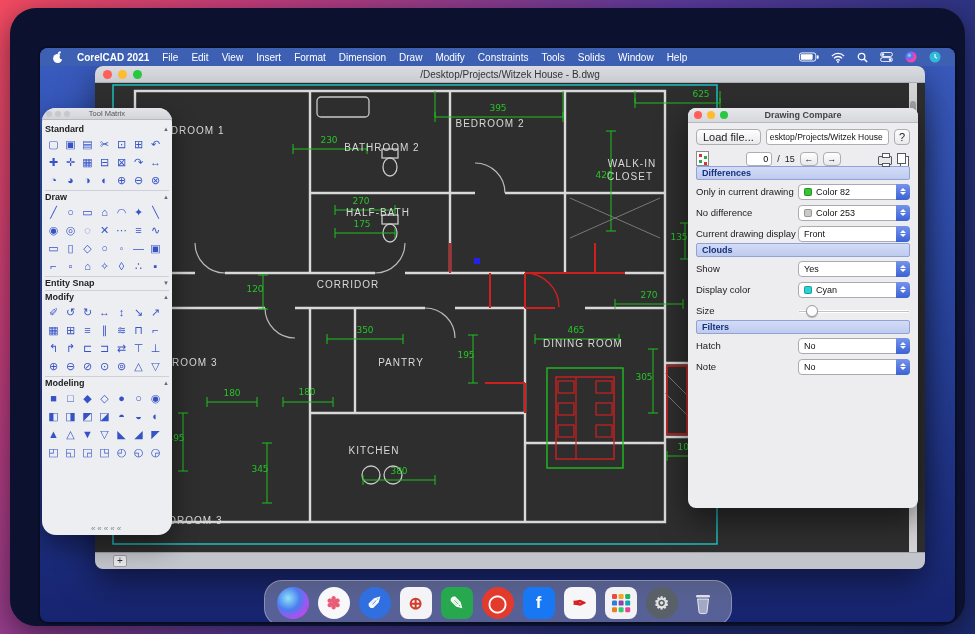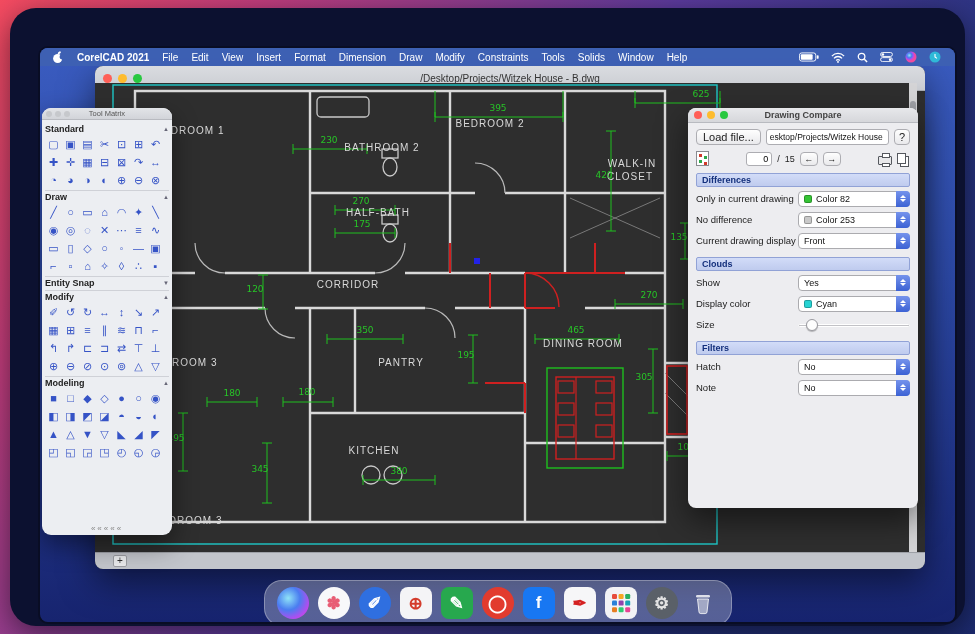--- a/index.html
+++ b/index.html
@@ -16,21 +16,21 @@
            display:flex;align-items:center;gap:13px;padding:0 14px 0 12px;color:#fff;font-size:10px;z-index:50}
   .menubar .app{font-weight:bold}
   .menu-item{cursor:default;white-space:nowrap}
   .mb-right{margin-left:auto;display:flex;align-items:center;gap:12px}
   .status-icon{display:inline-flex;align-items:center}
   .apple{display:inline-flex;width:12px;height:13px}
 
   
   .cadwin{position:absolute;left:55px;top:18px;width:830px;height:503px;border-radius:8px;overflow:hidden;
           background:#2e2e2e;box-shadow:0 12px 34px rgba(0,0,0,.5);z-index:10}
-  .titlebar{height:25px;background:linear-gradient(#dadce0,#c9ccd2);display:flex;align-items:center;
+  .titlebar{height:17px;background:linear-gradient(#dadce0,#c9ccd2);display:flex;align-items:center;
             padding:0 8px;position:relative;border-bottom:1px solid #a9acb2}
   .lights{display:flex;gap:6px}
   .light{width:9px;height:9px;border-radius:50%}
   .l-red{background:#ff5f57}.l-yel{background:#febc2e}.l-grn{background:#28c840}
   .l-gray{background:#c6c8cc}
   .win-title{position:absolute;left:0;right:0;text-align:center;font-size:10px;color:#333;pointer-events:none}
   .canvas{position:absolute;left:0;top:17px;width:822px;height:469px;background:#2e2e2e}
   #plan{position:absolute;left:0;top:0}
   #plan text.room{fill:#d9d9d9;font:10px "Liberation Sans",sans-serif;letter-spacing:1px}
   #plan text.dim{fill:#27c427;font:9px "DejaVu Sans",sans-serif}
@@ -40,21 +40,21 @@
   
   .tabbar{position:absolute;left:0;bottom:0;width:100%;height:17px;background:#c2c5cb;
           display:flex;align-items:stretch;padding-left:10px;gap:2px;border-top:1px solid #9ea1a7}
   .sheet-tab{font-size:9px;color:#222;display:flex;align-items:center;padding:0 16px;background:#d4d6da;
              clip-path:polygon(0 0,100% 0,calc(100% - 7px) 100%,7px 100%);cursor:default}
   .sheet-tab.active{background:#ffffff;font-weight:bold}
   .tab-add{width:14px;height:12px;align-self:center;margin-left:8px;background:#e9eaec;border:1px solid #9b9da2;
            border-radius:2px;font-size:10px;line-height:10px;text-align:center;color:#333}
 
   
-  .toolmatrix{position:absolute;left:2px;top:60px;width:130px;height:427px;background:#eceef2;border-radius:9px;
+  .toolmatrix{position:absolute;left:2px;top:60px;width:130px;height:427px;background:#eceef2;border-radius:14px;
               box-shadow:0 10px 26px rgba(0,0,0,.45);z-index:20;overflow:hidden;display:flex;flex-direction:column}
   .tm-title{height:12px;background:linear-gradient(#e2e4e8,#d2d4d9);display:flex;align-items:center;padding:0 4px;
             border-bottom:1px solid #b8bac0}
   .tm-title .lights{gap:3px}
   .tm-title .light{width:6px;height:6px}
   .tm-title-text{position:absolute;left:0;width:130px;text-align:center;font-size:7.5px;color:#555;pointer-events:none}
   .tm-body{flex:1;padding:1px 3px}
   .tm-header{display:flex;align-items:center;height:13px;font-size:9px;font-weight:bold;color:#222;
              border-top:1px solid #cfd1d7;margin-top:1px}
   .tm-header:first-child{border-top:none}
@@ -84,21 +84,21 @@
   .navtxt{font-size:9px;color:#222}
   .navbtn{width:18px;height:14px;font-size:9px;padding:0;justify-content:center}
   .nav-spacer{flex:1}
   .icon-sheet{width:13px;height:15px;background:#fff;border:1px solid #8a8a90;position:relative}
   .icon-sheet::after{content:"";position:absolute;left:2px;top:2px;width:3px;height:3px;background:#d03a2c;
                      box-shadow:5px 2px 0 #2ca84a,0 6px 0 #2ca84a,5px 8px 0 #d03a2c}
   .icon-printer{width:14px;height:9px;border:1px solid #55585e;border-radius:1px;background:#e8e8ea;position:relative;margin-top:3px}
   .icon-printer::before{content:"";position:absolute;top:-4px;left:3px;width:6px;height:3px;border:1px solid #55585e;background:#fff}
   .icon-printer::after{content:"";position:absolute;bottom:-3px;left:3px;width:6px;height:2px;border:1px solid #55585e;background:#fff}
   .icon-copy{width:9px;height:11px;border:1px solid #55585e;background:#fff;box-shadow:3px 3px 0 -1px #fff,3px 3px 0 0 #55585e;margin-right:4px}
-  .cmp-section{margin-top:7px;height:14px;background:linear-gradient(#d2dcf8,#bfcbee);border:1px solid #91a2d6;
+  .cmp-section{height:14px;background:linear-gradient(#d2dcf8,#bfcbee);border:1px solid #91a2d6;
                border-radius:2px;display:flex;align-items:center;padding:0 5px;font-size:9px;font-weight:bold;color:#14307c}
   .cmp-row{display:flex;align-items:center;height:19px;margin-top:2px}
   .cmp-label{font-size:9.5px;color:#1a1a1a;flex:1}
   .dropdown{width:112px;height:16px;background:#fff;border:1px solid #ababaf;border-radius:4px;display:flex;
             align-items:center;gap:4px;padding-left:5px;position:relative;font-size:9px;color:#111;cursor:default}
   .dot{width:8px;height:8px;border-radius:2px;border:1px solid rgba(0,0,0,.25);flex:none}
   .dd-value{white-space:nowrap;overflow:hidden}
   .dd-cap{position:absolute;right:-1px;top:-1px;bottom:-1px;width:14px;border-radius:0 4px 4px 0;
           background:linear-gradient(#7593ec,#3c62d4);display:flex;flex-direction:column;align-items:center;justify-content:center}
   .dd-cap i{display:block;width:0;height:0;border:3px solid transparent}

